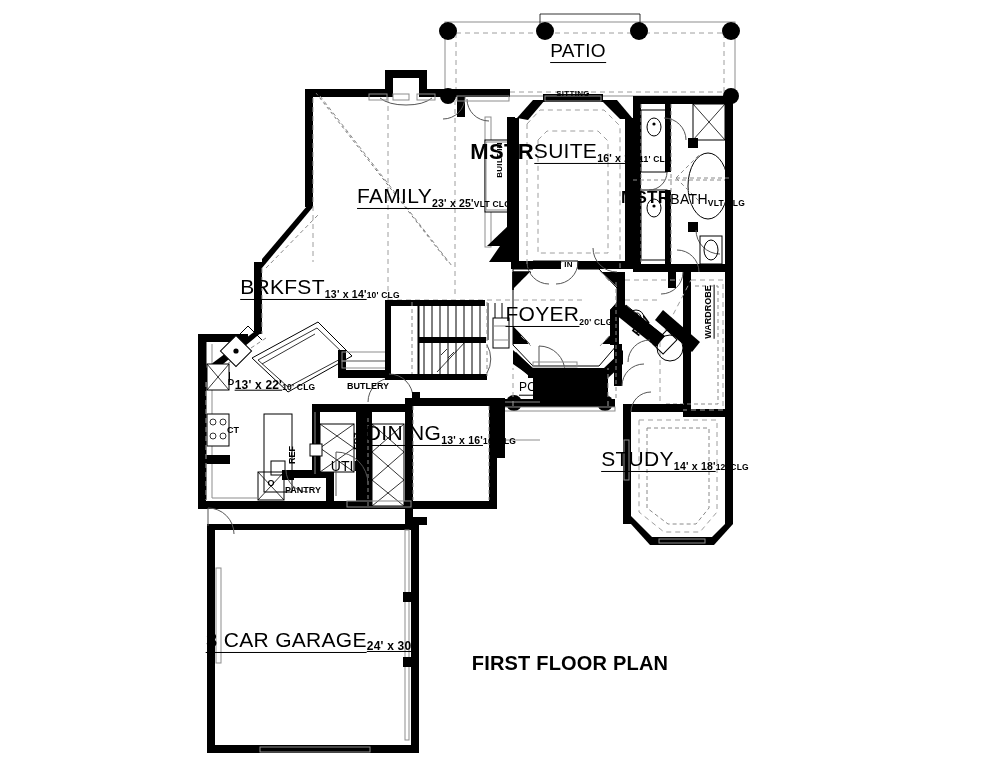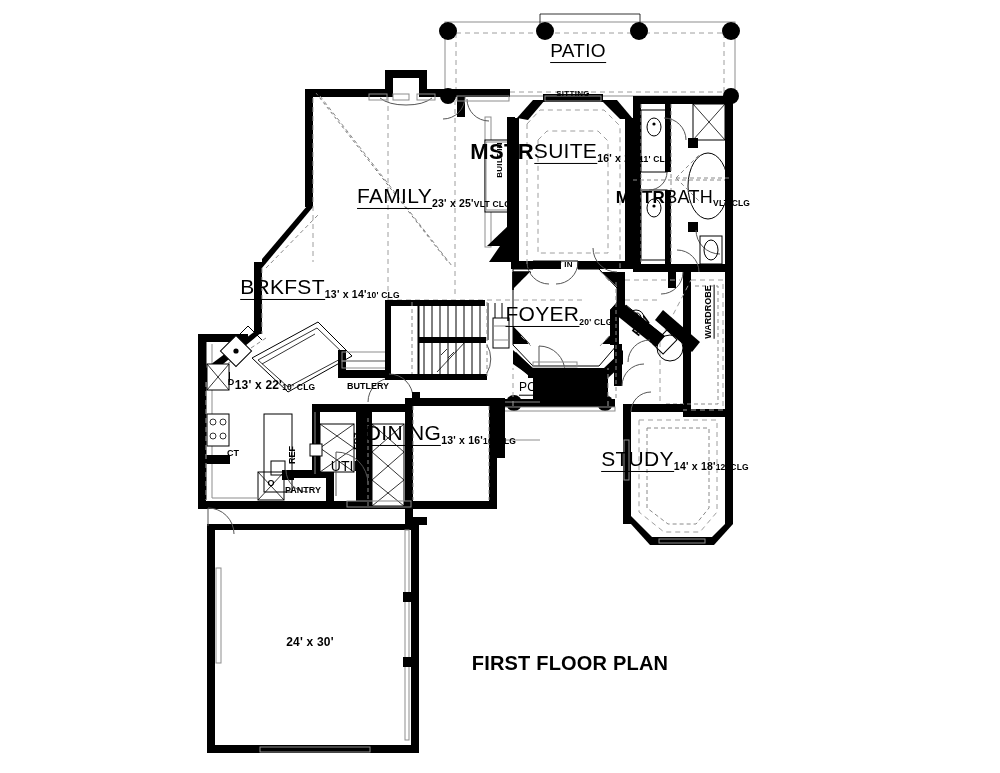--- a/index.html
+++ b/index.html
@@ -12,21 +12,21 @@
   #plan-root{position:relative;width:1000px;height:773px;background:#eab308;}
   svg#floorplan{position:absolute;left:0;top:0;width:1000px;height:773px;display:block;}
 
   
   .lbl{position:absolute;white-space:nowrap;text-align:center;transform:translate(-50%,-50%);
        font-family:"Liberation Sans", sans-serif;color:#000;line-height:1.05;}
   .room-name{font-size:19px;font-weight:400;letter-spacing:.3px;
        border-bottom:1.6px solid #000;padding-bottom:1px;}
   .room-name.big{font-size:21px;}
   .room-name.bold{font-weight:700;font-size:21px;}
-  .room-dim{font-size:10.5px;font-weight:700;letter-spacing:.2px;}
+  .room-dim{font-size:10.5px;font-weight:700;letter-spacing:.2px;text-decoration:underline;}
   .room-clg{font-size:8.5px;font-weight:700;letter-spacing:.2px;}
   .small-lbl{font-size:8px;font-weight:700;letter-spacing:.3px;}
   .mini-lbl{font-size:9px;font-weight:700;}
   .vert{transform:translate(-50%,-50%) rotate(-90deg);}
   .rot-angle{transform:translate(-50%,-50%) rotate(-52deg);}
   .underline{border-bottom:1.4px solid #000;padding-bottom:1px;}
   .title-plan{font-size:20px;font-weight:700;letter-spacing:.2px;}
   .stack{display:flex;flex-direction:row;align-items:flex-end;}
 </style>
 </head>
@@ -401,21 +401,21 @@
 
   <div class="lbl stack" style="left:571px;top:152px;">
     <div class="room-name bold" style="border-bottom:none;font-size:22px;" data-bind="rooms.2.name">MSTR</div>
     <div class="room-name" style="font-size:21px;" data-bind="rooms.2.name2">SUITE</div>
     <div class="room-dim" style="margin-top:3px;" data-bind="rooms.2.dim">16' x 22'</div>
     <div class="room-clg" data-bind="rooms.2.clg">11' CLG</div>
   </div>
 
   <div class="lbl stack" style="left:683px;top:198px;">
     <div class="room-name bold" style="border-bottom:none;font-size:17px;" data-bind="rooms.3.name">MSTR</div>
-    <div class="room-name" style="font-size:18px;border-bottom:none;" data-bind="rooms.3.name2">BATH</div>
+    <div class="room-name" style="font-size:14px;border-bottom:none;" data-bind="rooms.3.name2">BATH</div>
     <div class="room-clg" style="margin-top:1px;" data-bind="rooms.3.clg">VLT CLG</div>
   </div>
 
   <div class="lbl stack" style="left:434px;top:197px;">
     <div class="room-name big" data-bind="rooms.4.name">FAMILY</div>
     <div class="room-dim" style="margin-top:1px;" data-bind="rooms.4.dim">23' x 25'</div>
     <div class="room-clg" data-bind="rooms.4.clg">VLT CLG</div>
   </div>
 
   <div class="lbl stack" style="left:320px;top:288px;">
@@ -445,20 +445,21 @@
     <div class="room-clg" data-bind="rooms.9.clg">10' CLG</div>
   </div>
 
   <div class="lbl stack" style="left:675px;top:460px;">
     <div class="room-name big" data-bind="rooms.10.name">STUDY</div>
     <div class="room-dim" style="margin-top:12px;" data-bind="rooms.10.dim">14' x 18'</div>
     <div class="room-clg" data-bind="rooms.10.clg">12' CLG</div>
   </div>
 
   <div class="lbl stack" style="left:310px;top:641px;">
+    <div class="room-name big" data-bind="rooms.11.name">3 CAR GARAGE</div>
     <div class="room-dim" style="margin-top:3px;font-size:12px;" data-bind="rooms.11.dim">24' x 30'</div>
   </div>
 
   <div class="lbl vert" style="left:497px;top:160px;">
     <span class="small-lbl" data-bind="annotations.0.text">BUILT IN</span>
   </div>
   <div class="lbl" style="left:555px;top:262px;">
     <span class="small-lbl" data-bind="annotations.1.text">BUILT IN</span>
   </div>
   <div class="lbl vert" style="left:706px;top:312px;">
@@ -478,21 +479,21 @@
   </div>
   <div class="lbl vert" style="left:355px;top:441px;">
     <span class="mini-lbl" data-bind="annotations.7.text">FRZ</span>
   </div>
   <div class="lbl rot-angle" style="left:641px;top:326px;">
     <span style="font-size:13px;font-weight:700;" data-bind="annotations.8.text">PW</span>
   </div>
   <div class="lbl" style="left:231px;top:380px;">
     <span class="mini-lbl" data-bind="annotations.9.text">D</span>
   </div>
-  <div class="lbl" style="left:233px;top:451px;">
+  <div class="lbl" style="left:233px;top:428px;">
     <span class="mini-lbl" data-bind="annotations.10.text">CT</span>
   </div>
   <div class="lbl" style="left:271px;top:481px;">
     <span class="mini-lbl" data-bind="annotations.11.text">O</span>
   </div>
 
   <div class="lbl" style="left:570px;top:663px;">
     <span class="title-plan" data-bind="sheet.title">FIRST FLOOR PLAN</span>
   </div>
 

